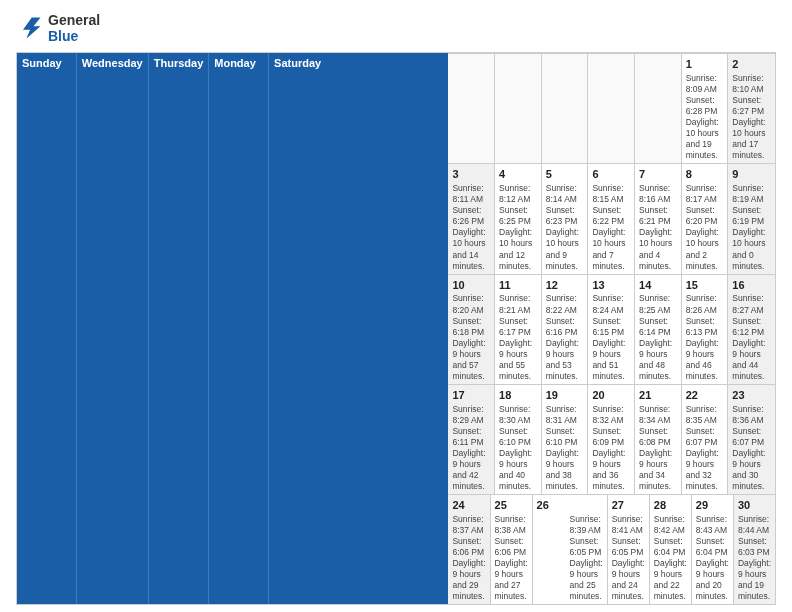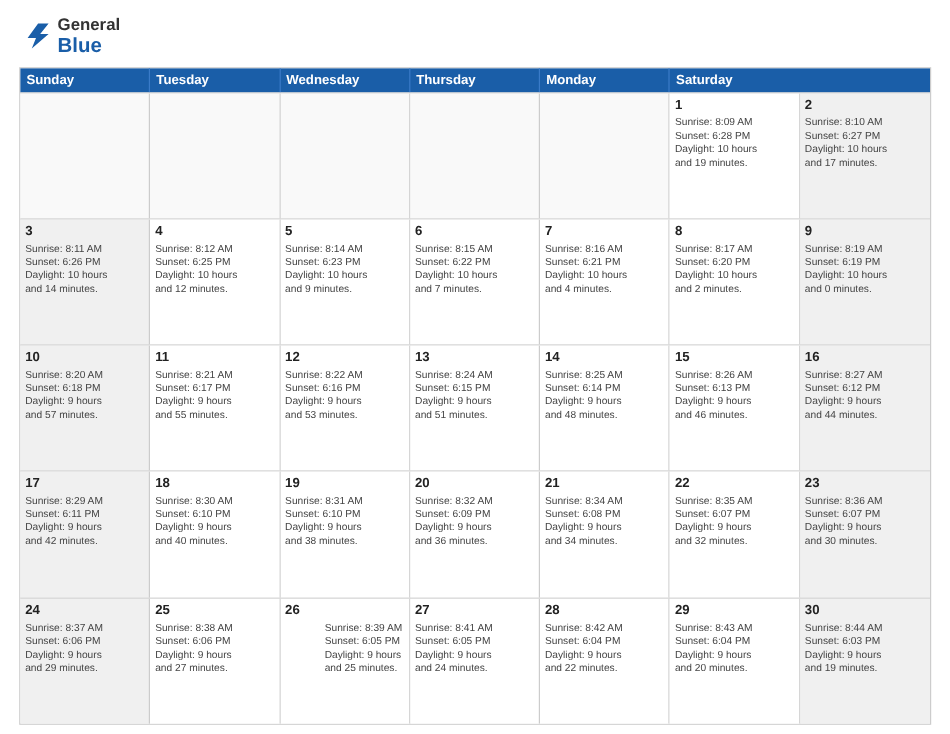--- a/index.html
+++ b/index.html
@@ -40,21 +40,21 @@
       font-weight: bold;
       color: #333;
     }
     .location {
       font-size: 14px;
       color: #555;
     }
     .calendar {
       flex: 1;
       display: flex;
-      flex-direction: column;
+      flex-direction: row;
       border: 1px solid #ccc;
     }
     .cal-header {
       display: grid;
       grid-template-columns: repeat(7, 1fr);
       background: #1a5ea8;
     }
     .cal-header-cell {
       color: #fff;
       font-size: 11px;
@@ -105,33 +105,32 @@
 
 <div class="page">
   <div class="header">
     <div class="logo">
       <svg class="logo-icon" viewBox="0 0 32 32">
         <rect x="0" y="0" width="32" height="32" fill="none"></rect>
         <polygon points="18,4 28,4 20,14 28,14 12,28 16,18 8,18" fill="#1a5ea8"></polygon>
       </svg>
       <div>
         <div style="font-size:14px;font-weight:bold;color:#333;line-height:1.15;">General</div>
-        <div style="font-size:17px;font-weight:bold;color:#1a5ea8;line-height:1.15;">Blue</div>
+        <div style="font-size:14px;font-weight:bold;color:#1a5ea8;line-height:1.15;">Blue</div>
       </div>
     </div>
     <div class="title-block">
       <div class="month-title"></div>
       <div class="location"></div>
     </div>
   </div>
 
   <div class="calendar">
     <div class="cal-header">
     <div class="cal-header-cell">Sunday</div>
-        <div class="cal-header-cell">Tuesday</div>
         <div class="cal-header-cell">Wednesday</div>
         <div class="cal-header-cell">Thursday</div>
         <div class="cal-header-cell">Monday</div>
         <div class="cal-header-cell">Saturday</div>
       </div>
     <div class="cal-body">
     <div class="cal-row">
           <div class="cal-cell empty"></div>
           <div class="cal-cell empty"></div>
           <div class="cal-cell empty"></div>

